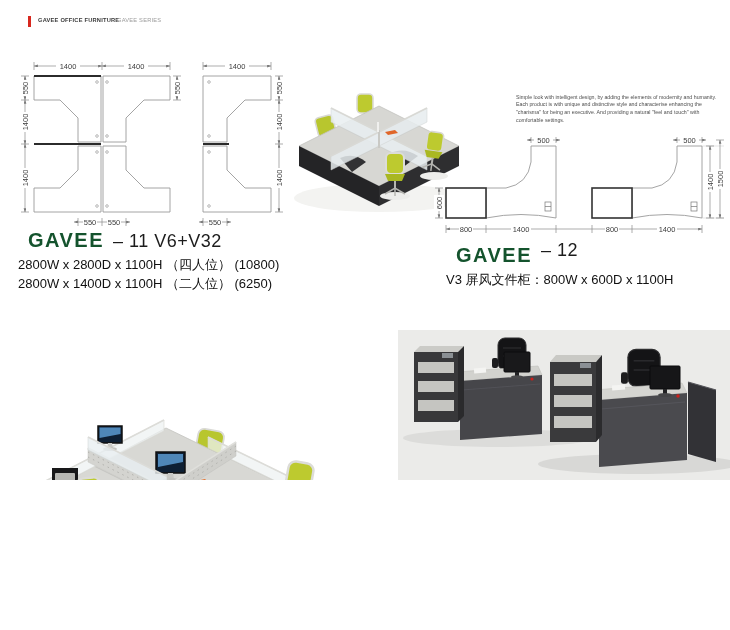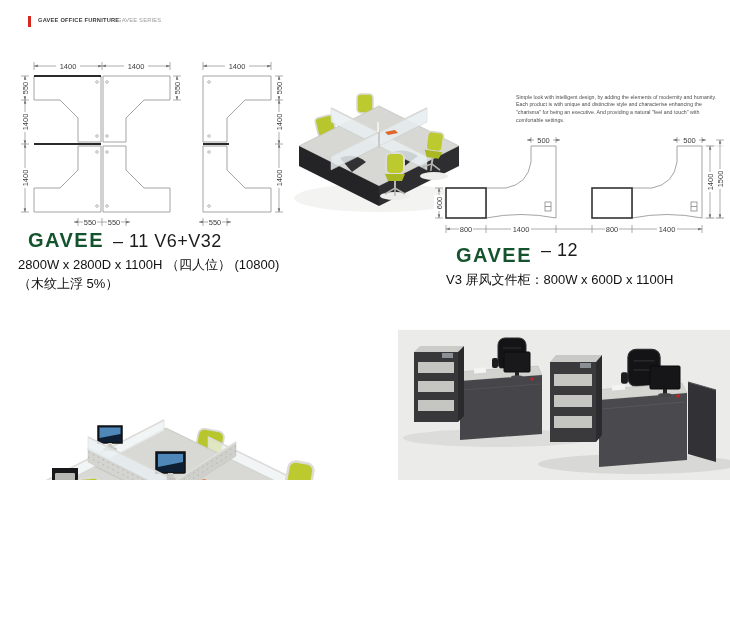--- a/index.html
+++ b/index.html
@@ -249,21 +249,21 @@
       <rect class="lblbg" x="285" y="37" width="10" height="20"></rect>
       <text x="290" y="49.6" text-anchor="middle" transform="rotate(-90 290 47)">1500</text>
     </g>
   </svg>
 
   <div class="abs p11">
     <div class="ptitle-row">
       <span class="ptitle">GAVEE</span><span class="pmodel">– 11  V6+V32</span>
     </div>
     <div class="spec">2800W x 2800D x 1100H （四人位） (10800)</div>
-    <div class="spec">（木纹上浮 5%）</div>
+    <div class="spec">2800W x 1400D x 1100H （二人位） (6250)</div>
   </div>
 
   <div class="abs p12">
     <div class="ptitle-row">
       <span class="ptitle">GAVEE</span><span class="pmodel sup">– 12</span>
     </div>
     <div class="spec">V3 屏风文件柜：800W x 600D x 1100H</div>
   </div>
 
   <svg class="abs" style="left:8px;top:416px;" width="340" height="208" viewBox="0 0 340 208">

